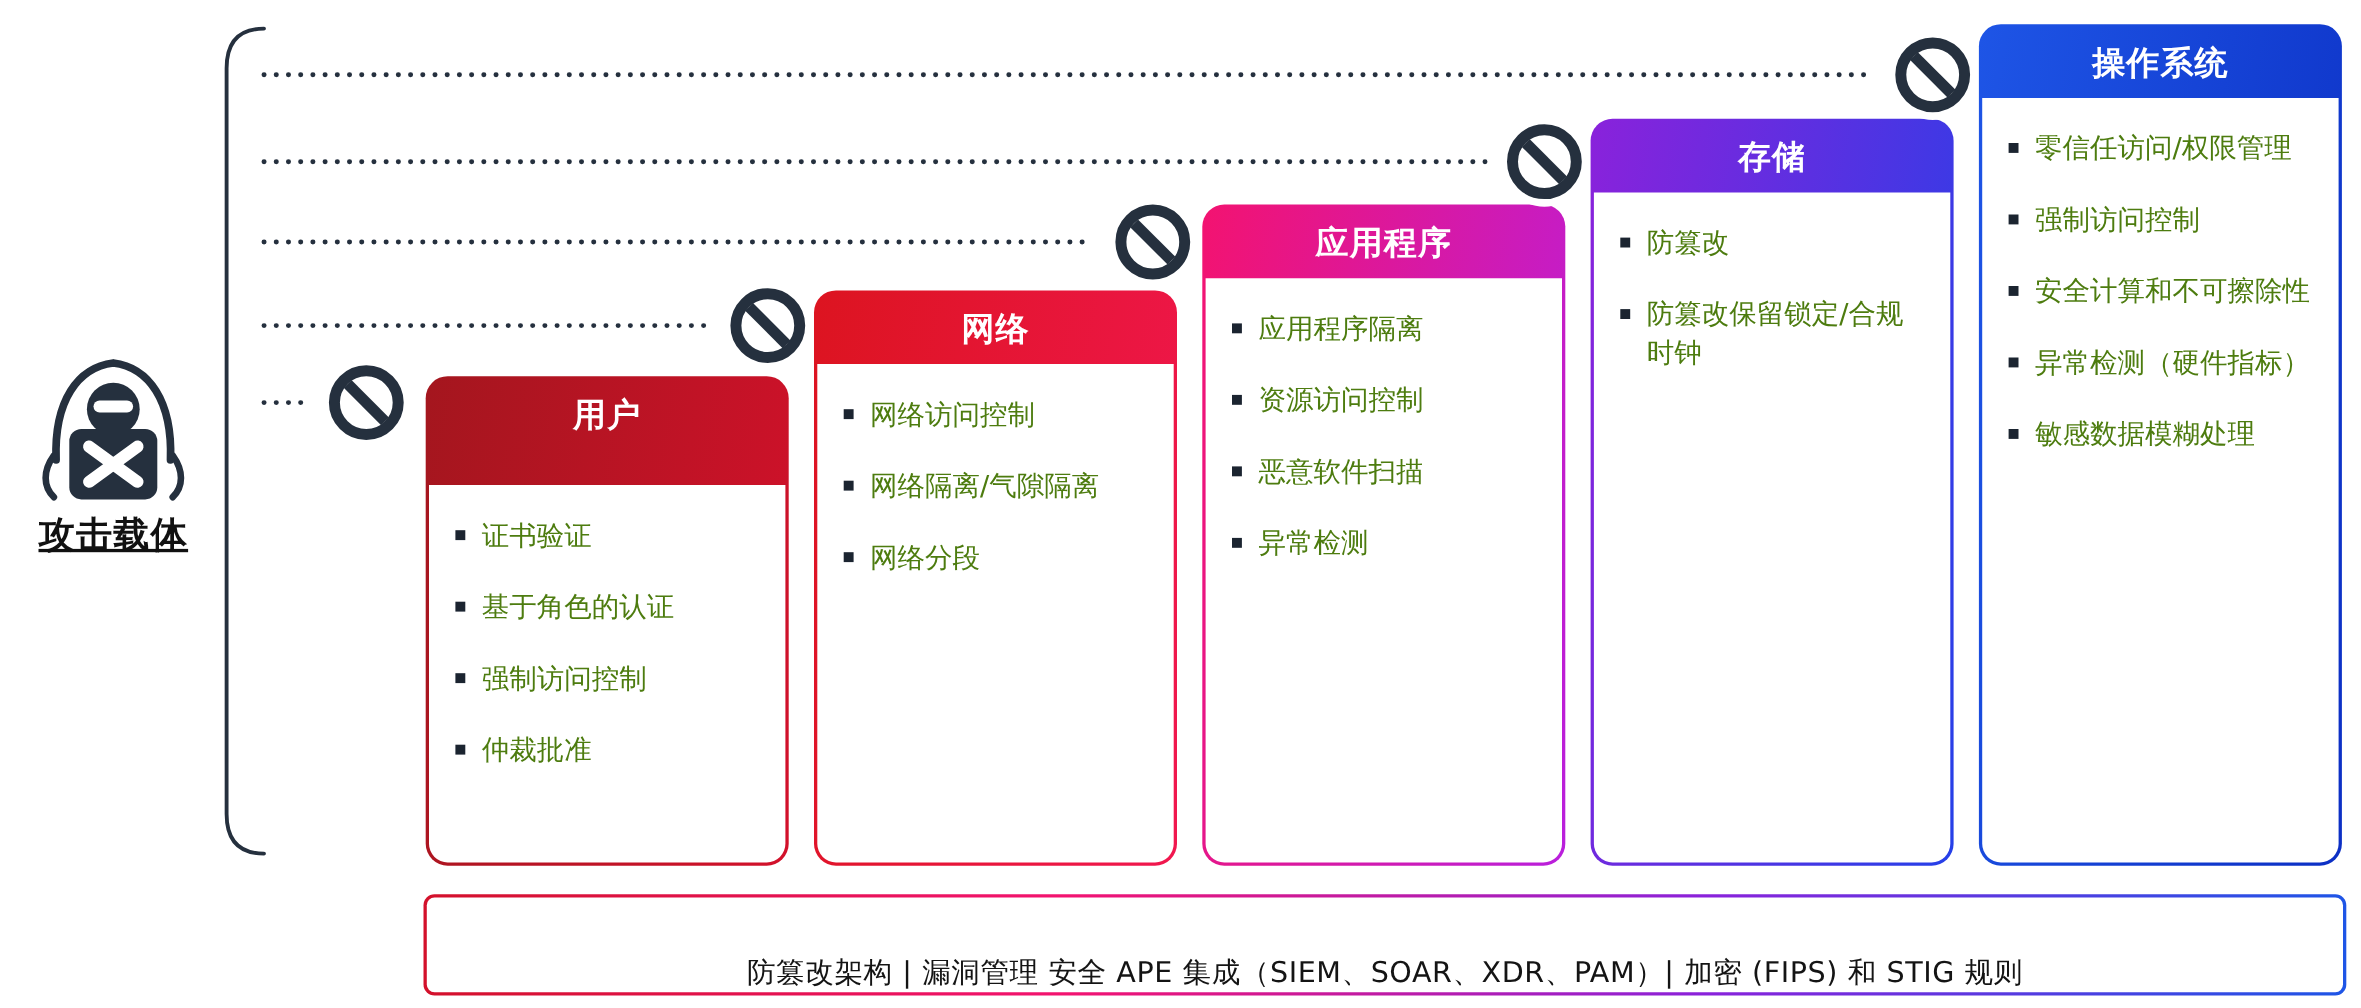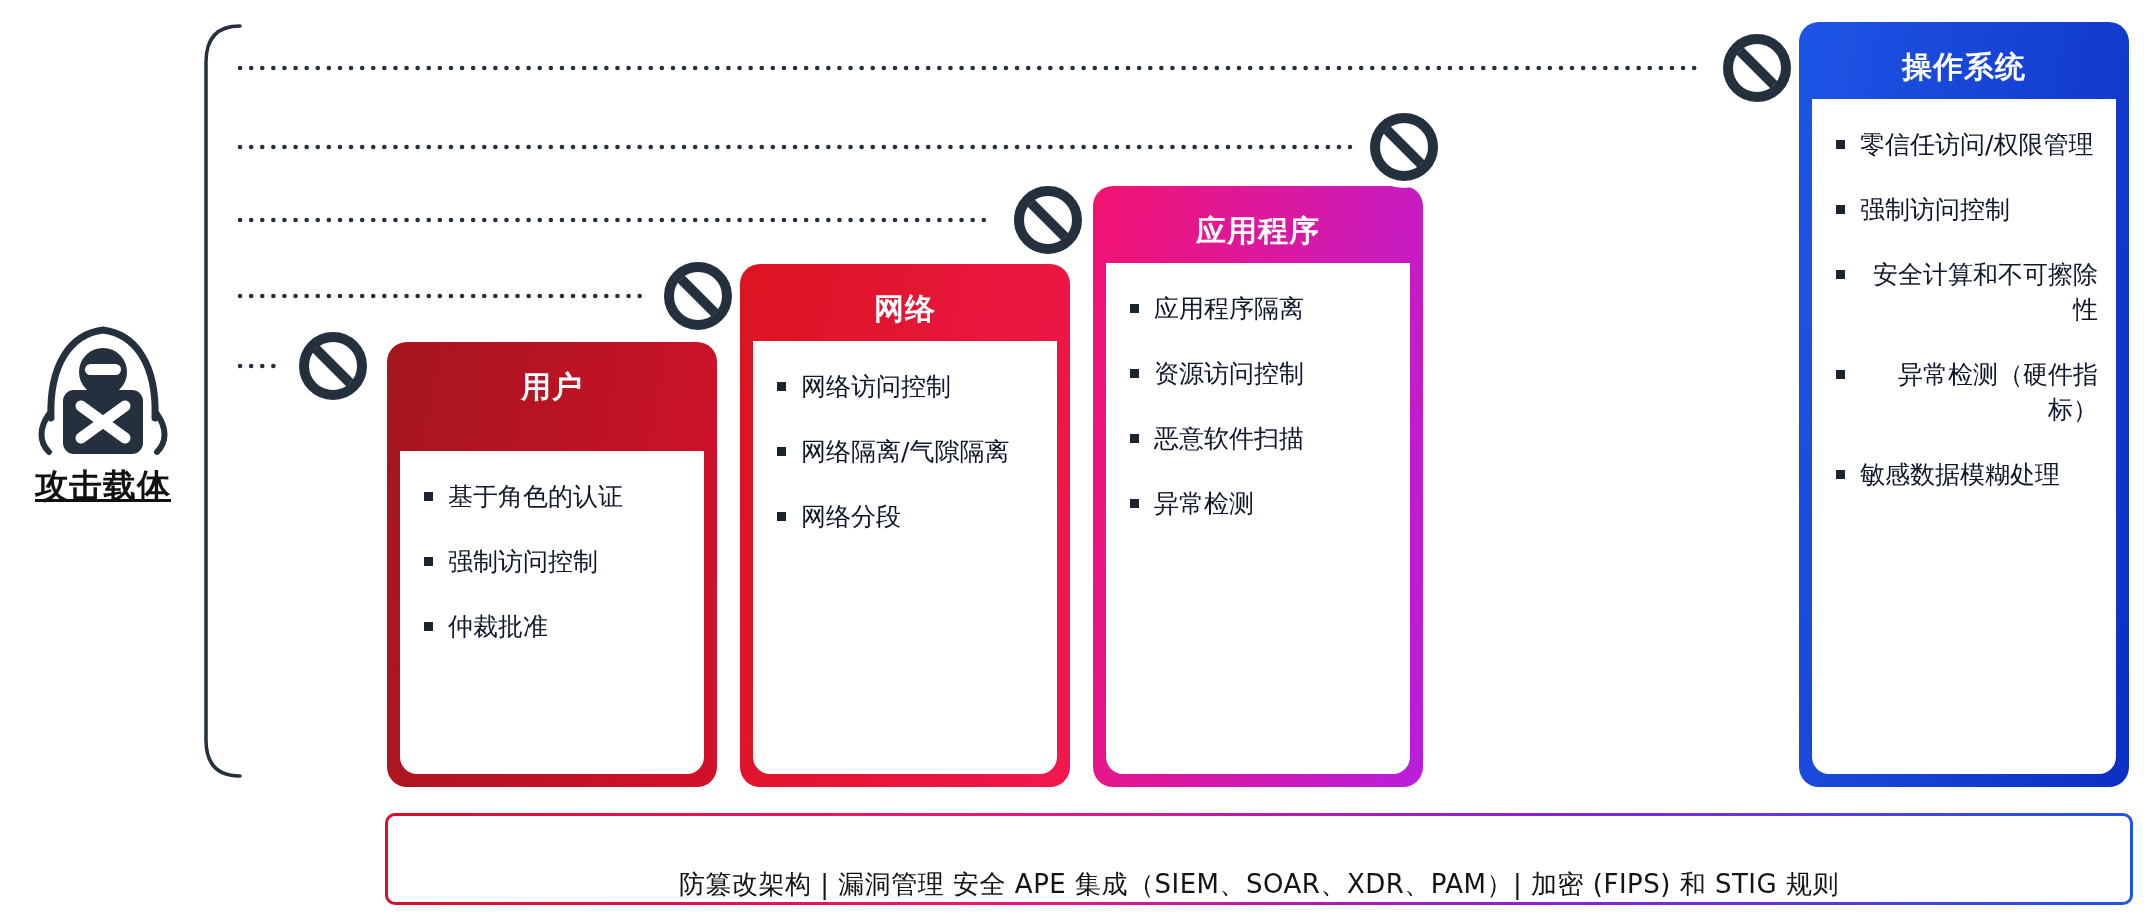--- a/index.html
+++ b/index.html
@@ -37,21 +37,21 @@
     color: #111111;
     letter-spacing: 1px;
     white-space: nowrap;
   }
   
   .card {
     position: absolute;
     bottom: 129px;
     width: 330px;
     border-radius: 20px;
-    padding: 13px;
+    padding: 3px;
     display: flex;
     flex-direction: column;
     box-sizing: border-box;
     z-index: 2;
   }
   .card-0 { left: 387px;  top: 342px; background: linear-gradient(100deg, #A4161E, #D3112B); gap: 32px; }
   .card-1 { left: 740px;  top: 264px; background: linear-gradient(100deg, #DC1420, #F1174F); }
   .card-2 { left: 1093px; top: 186px; background: linear-gradient(100deg, #F31370, #B91FDD); }
   .card-3 { left: 1446px; top: 108px; background: linear-gradient(100deg, #8A22DB, #2540E8); }
   .card-4 { left: 1799px; top: 22px;  background: linear-gradient(100deg, #1E55E6, #0C2FC4); }
@@ -77,22 +77,21 @@
     list-style: none;
     margin: 0;
     padding: 0;
   }
   ul.items li {
     display: flex;
     align-items: flex-start;
     margin-bottom: 30px;
     font-size: 25px;
     line-height: 35px;
-    color: #0f172a;
-    text-align: right;
+    color: #4d7c0f;
   }
   ul.items .bullet {
     flex: 0 0 9px;
     width: 9px;
     height: 9px;
     background: #1b2430;
     margin-top: 13px;
     margin-right: 15px;
   }
   
@@ -184,20 +183,24 @@
     </svg>
     <div class="attacker-label">攻击载体</div>
   </div>
 
   <div class="card card-0">
     <div class="card-header">用户</div>
     <div class="card-body">
       <ul class="items">
           <li>
             <span class="bullet"></span>
+            <span class="item-text">证书验证</span>
+          </li>
+          <li>
+            <span class="bullet"></span>
             <span class="item-text">基于角色的认证</span>
           </li>
           <li>
             <span class="bullet"></span>
             <span class="item-text">强制访问控制</span>
           </li>
           <li>
             <span class="bullet"></span>
             <span class="item-text">仲裁批准</span>
           </li>
@@ -242,20 +245,35 @@
             <span class="item-text">恶意软件扫描</span>
           </li>
           <li>
             <span class="bullet"></span>
             <span class="item-text">异常检测</span>
           </li>
         </ul>
     </div>
   </div>
 
+  <div class="card card-3">
+    <div class="card-header">存储</div>
+    <div class="card-body">
+      <ul class="items">
+          <li>
+            <span class="bullet"></span>
+            <span class="item-text">防篡改</span>
+          </li>
+          <li>
+            <span class="bullet"></span>
+            <span class="item-text">防篡改保留锁定/合规时钟</span>
+          </li>
+        </ul>
+    </div>
+  </div>
 
   <div class="card card-4">
     <div class="card-header">操作系统</div>
     <div class="card-body">
       <ul class="items">
           <li>
             <span class="bullet"></span>
             <span class="item-text">零信任访问/权限管理</span>
           </li>
           <li>

